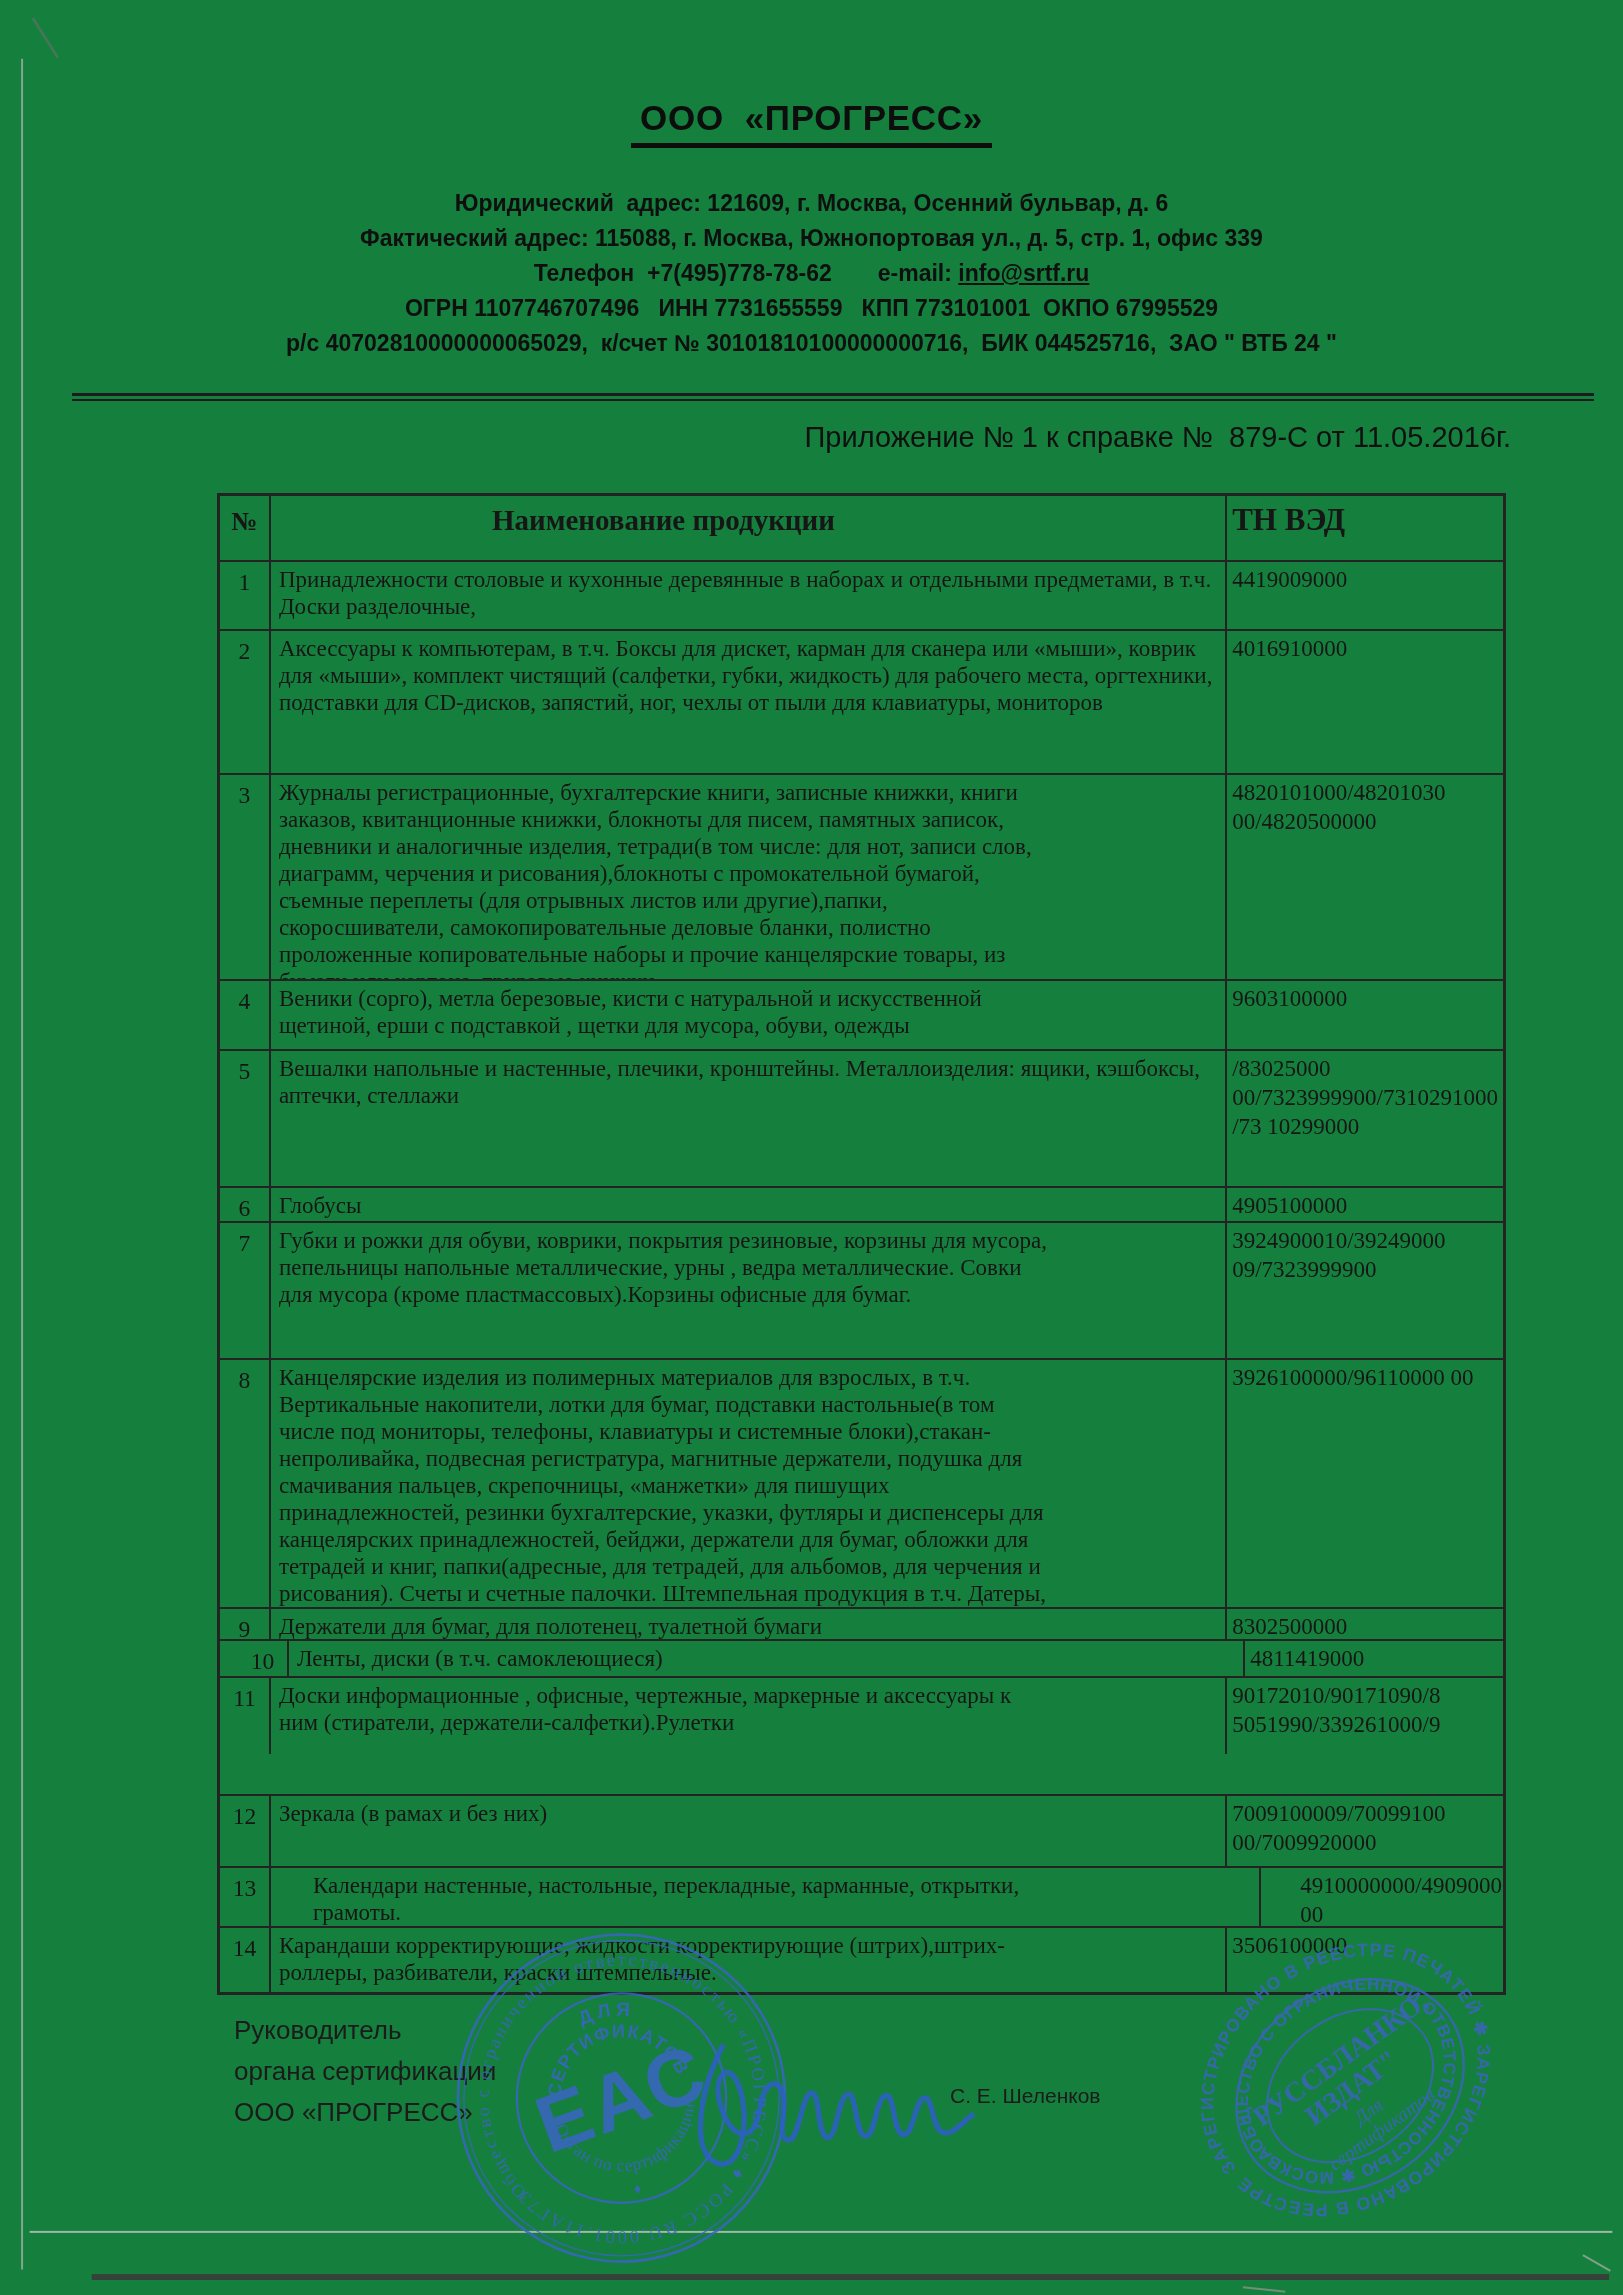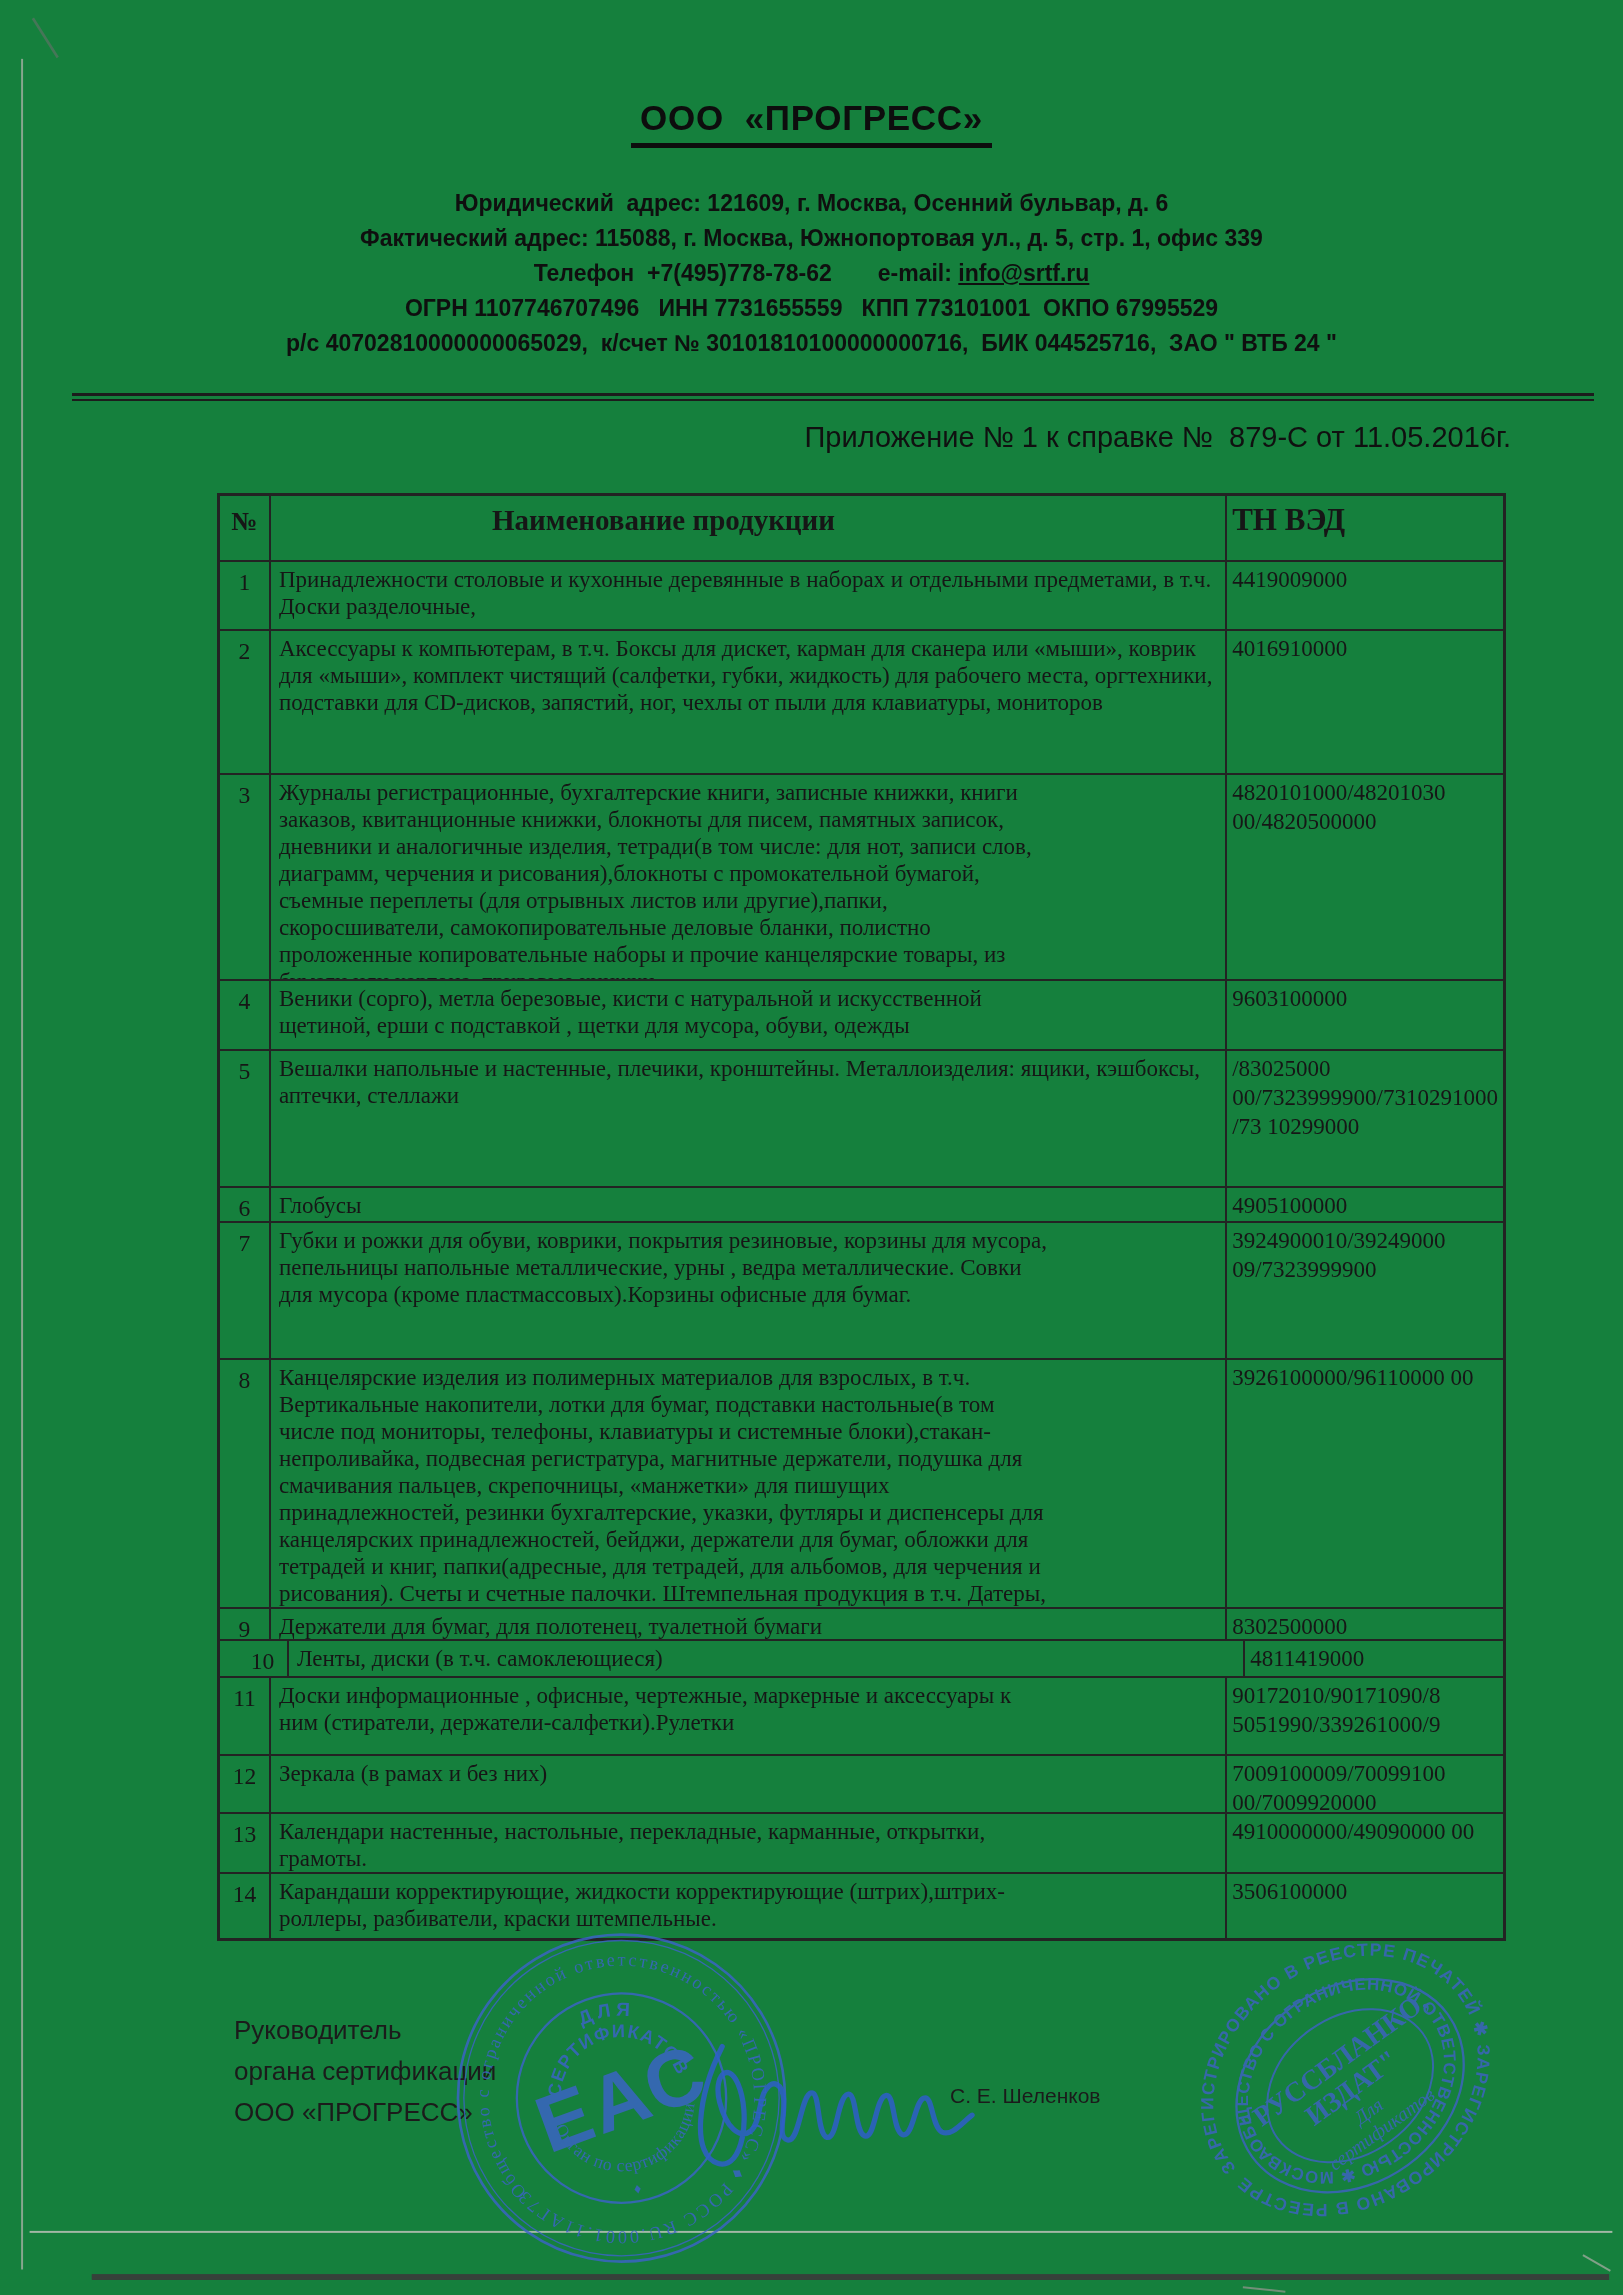--- a/index.html
+++ b/index.html
@@ -138,27 +138,27 @@
         <div class="cell c-num">10</div>
         <div class="cell c-name">Ленты, диски (в т.ч. самоклеющиеся)</div>
         <div class="cell c-code">4811419000</div>
       </div>
       <div class="t-row" style="height: 78px;">
         <div class="cell c-num">11</div>
         <div class="cell c-name">Доски информационные , офисные, чертежные, маркерные и аксессуары к ним (стиратели, держатели-салфетки).Рулетки</div>
         <div class="cell c-code">90172010/90171090/8
 5051990/339261000/9</div>
       </div>
-      <div class="t-row" style="height: 58px;">
+      <div class="t-row" style="height: 72px; margin-top: 40px;">
         <div class="cell c-num">12</div>
         <div class="cell c-name">Зеркала (в рамах и без них)</div>
         <div class="cell c-code">7009100009/70099100
 00/7009920000</div>
       </div>
-      <div class="t-row" style="height: 60px;">
+      <div class="t-row" style="height: 60px; gap: 34px;">
         <div class="cell c-num">13</div>
         <div class="cell c-name">Календари настенные, настольные, перекладные, карманные, открытки, грамоты.</div>
         <div class="cell c-code">4910000000/49090000 00</div>
       </div>
       <div class="t-row" style="height: 66px;">
         <div class="cell c-num">14</div>
         <div class="cell c-name">Карандаши корректирующие, жидкости корректирующие (штрих),штрих- роллеры, разбиватели, краски штемпельные.</div>
         <div class="cell c-code">3506100000</div>
       </div>
     </div>

